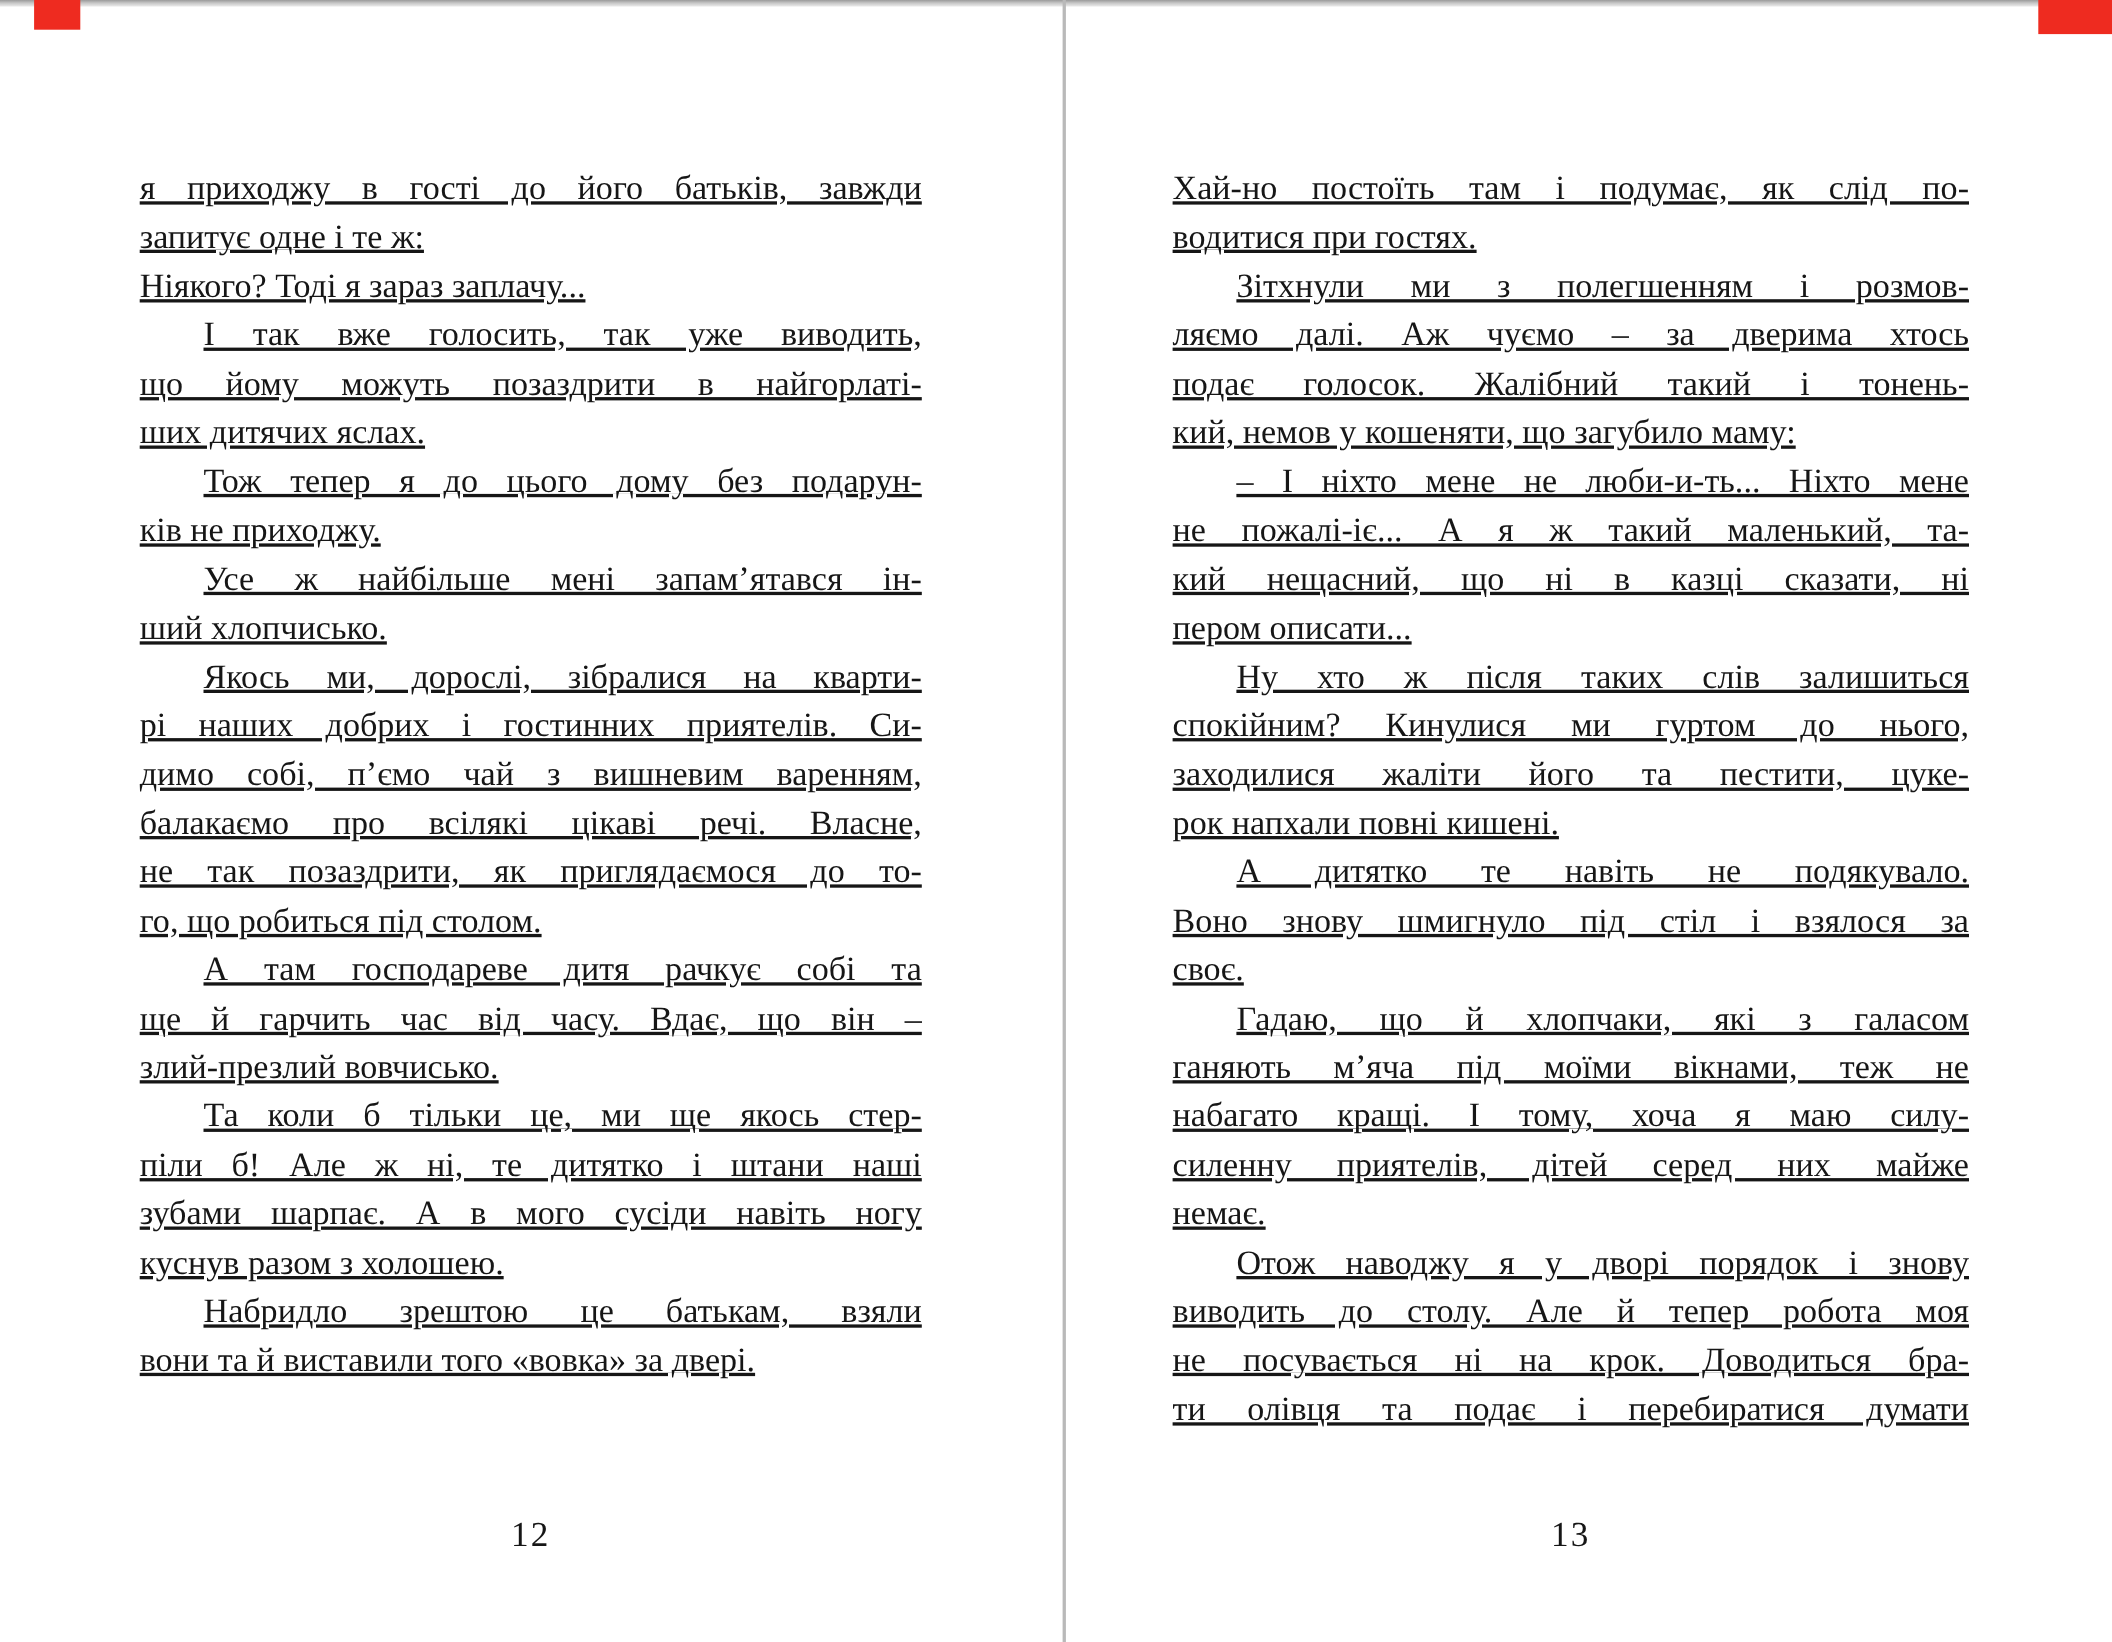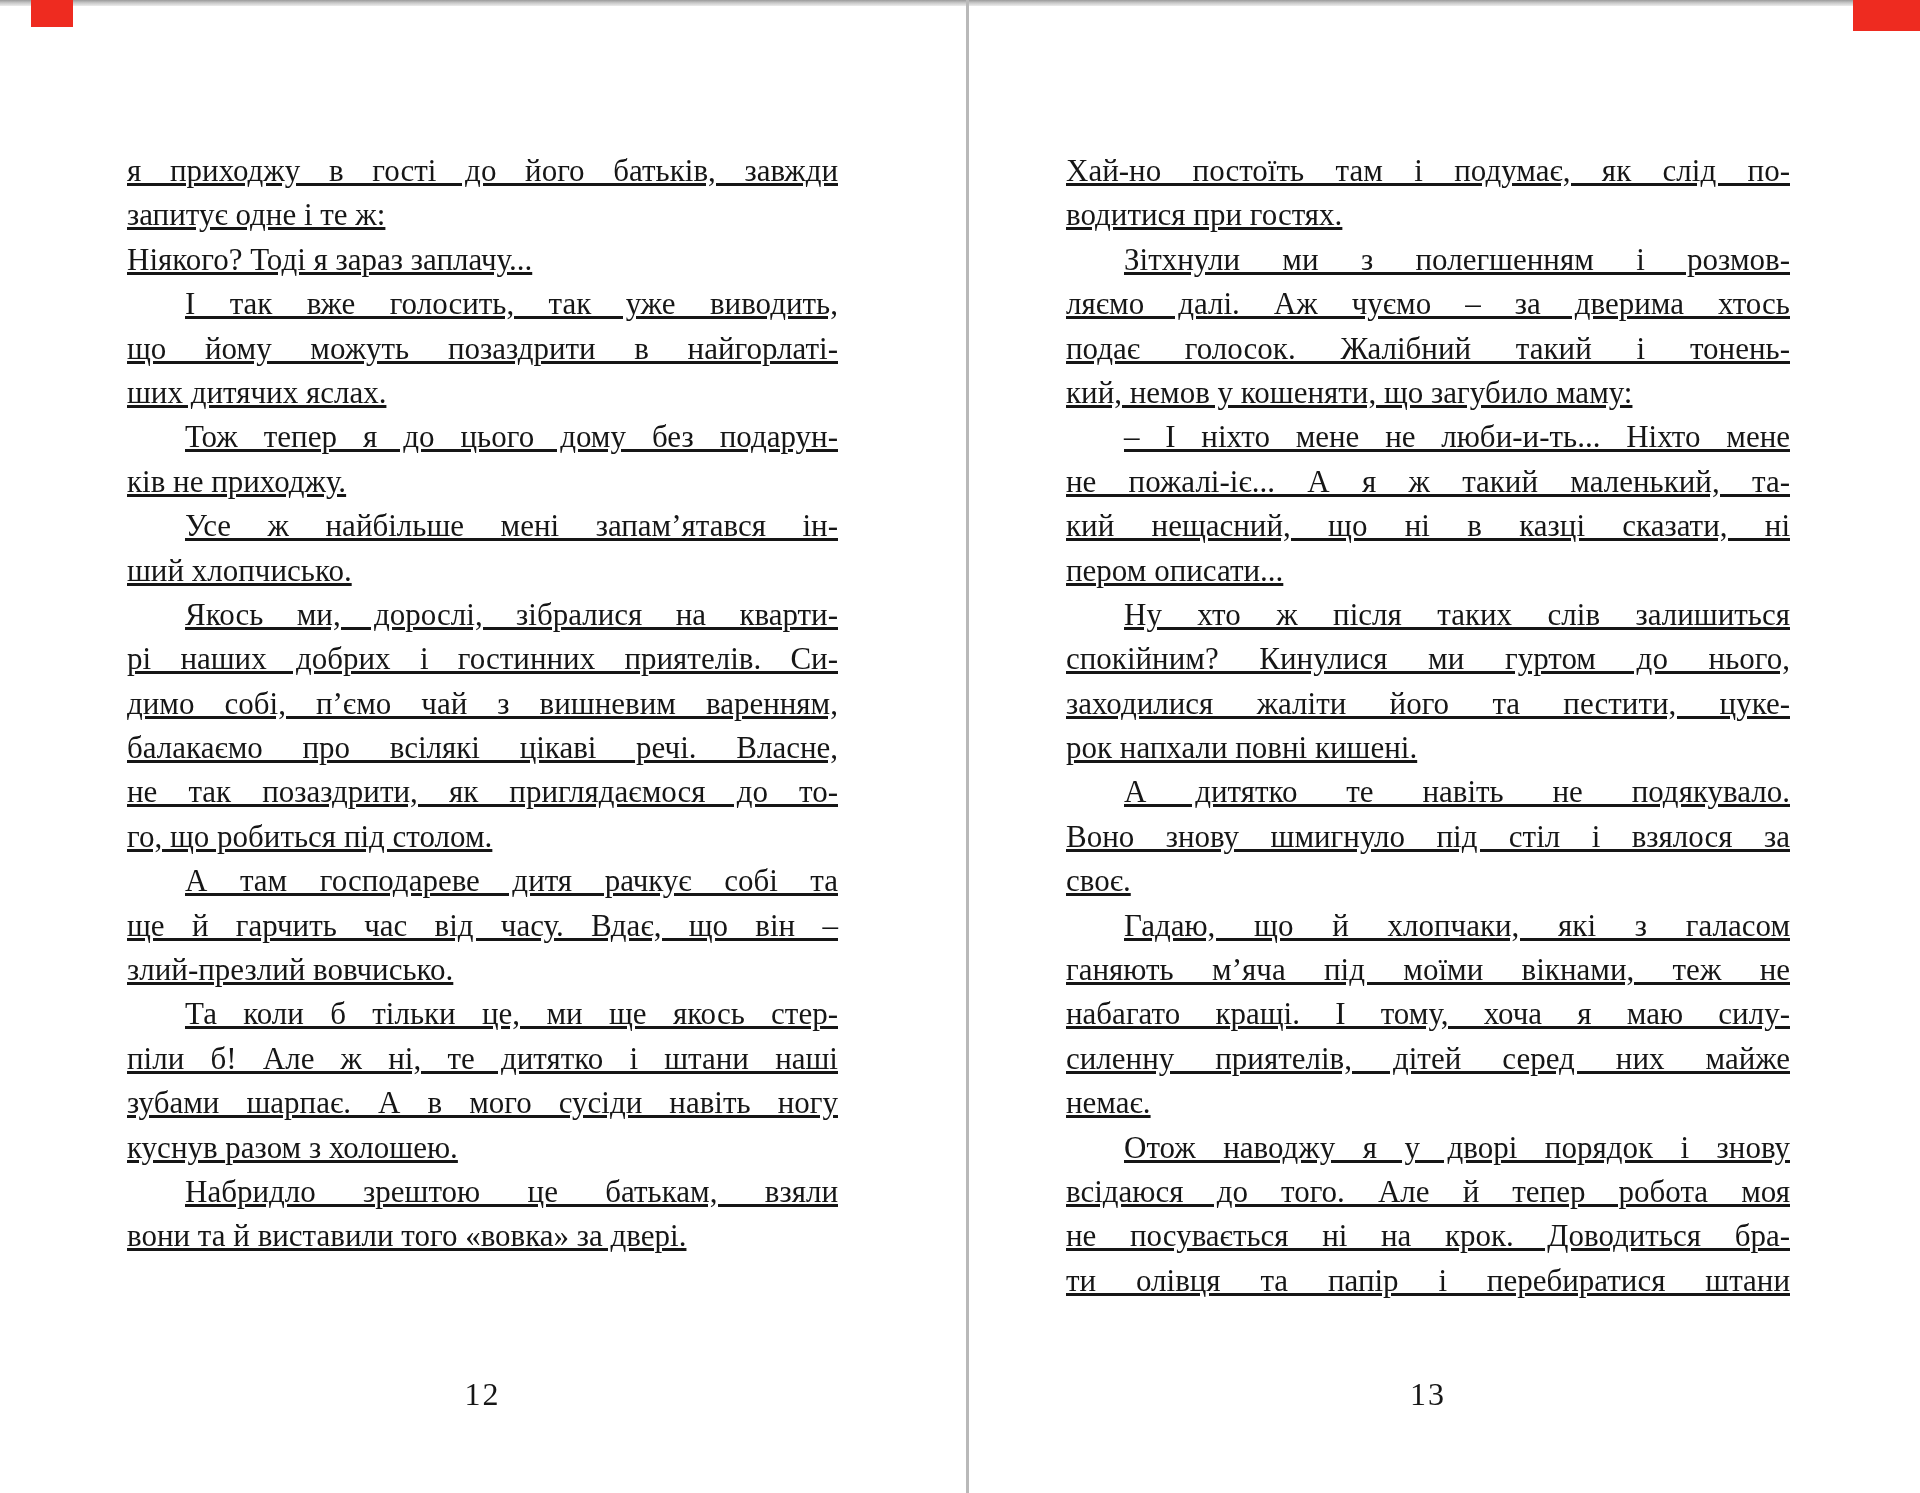--- a/index.html
+++ b/index.html
@@ -91,19 +91,19 @@
     <div class="line last">рок напхали повні кишені.</div>
     <div class="line indent">А дитятко те навіть не подякувало.</div>
     <div class="line">Воно знову шмигнуло під стіл і взялося за</div>
     <div class="line last">своє.</div>
     <div class="line indent">Гадаю, що й хлопчаки, які з галасом</div>
     <div class="line">ганяють м’яча під моїми вікнами, теж не</div>
     <div class="line">набагато кращі. І тому, хоча я маю силу-</div>
     <div class="line">силенну приятелів, дітей серед них майже</div>
     <div class="line last">немає.</div>
     <div class="line indent">Отож наводжу я у дворі порядок і знову</div>
-    <div class="line">всідаюся до того. Але й тепер робота моя</div>
+    <div class="line">виводить до столу. Але й тепер робота моя</div>
     <div class="line">не посувається ні на крок. Доводиться бра-</div>
-    <div class="line">ти олівця та папір і перебиратися штани</div>
+    <div class="line">ти олівця та подає і перебиратися думати</div>
   </div>
 
 <div class="pagenum left">12</div>
 <div class="pagenum right">13</div>
 
 </body></html>

